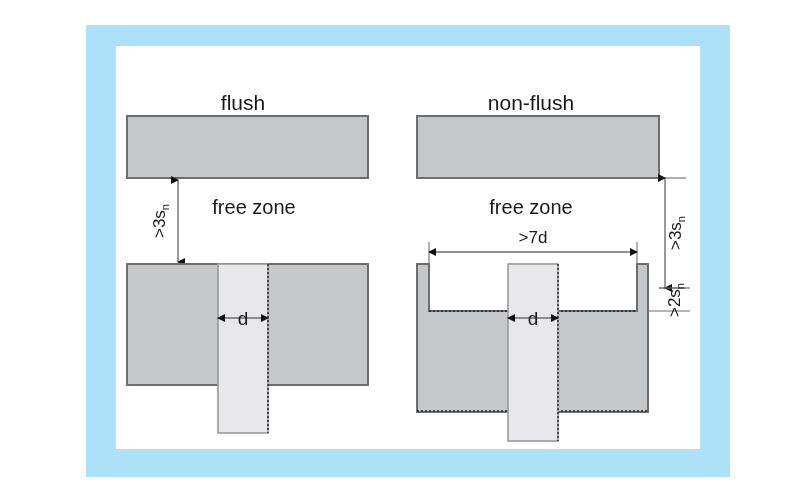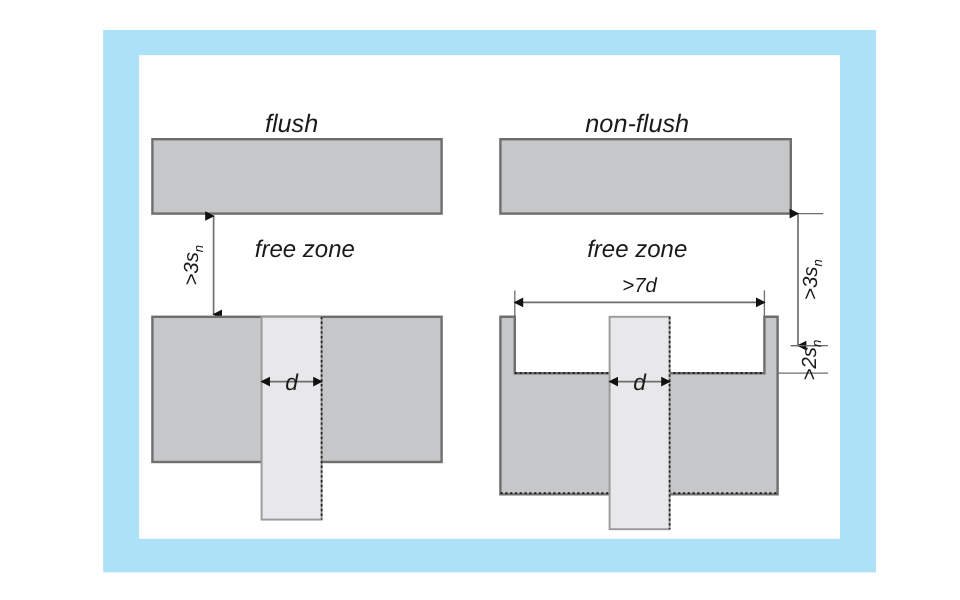--- a/index.html
+++ b/index.html
@@ -11,21 +11,20 @@
     width: 800px;
     height: 500px;
     font-family: "Liberation Sans", sans-serif;
     overflow: hidden;
   }
   #figure-root {
     position: relative;
     width: 800px;
     height: 500px;
     background: #ffffff;
-    font-style: italic;
   }
   .frame-outer {
     position: absolute;
     left: 86px;
     top: 25px;
     width: 644px;
     height: 452px;
     background: #ace1f7;
   }
   .frame-inner {

